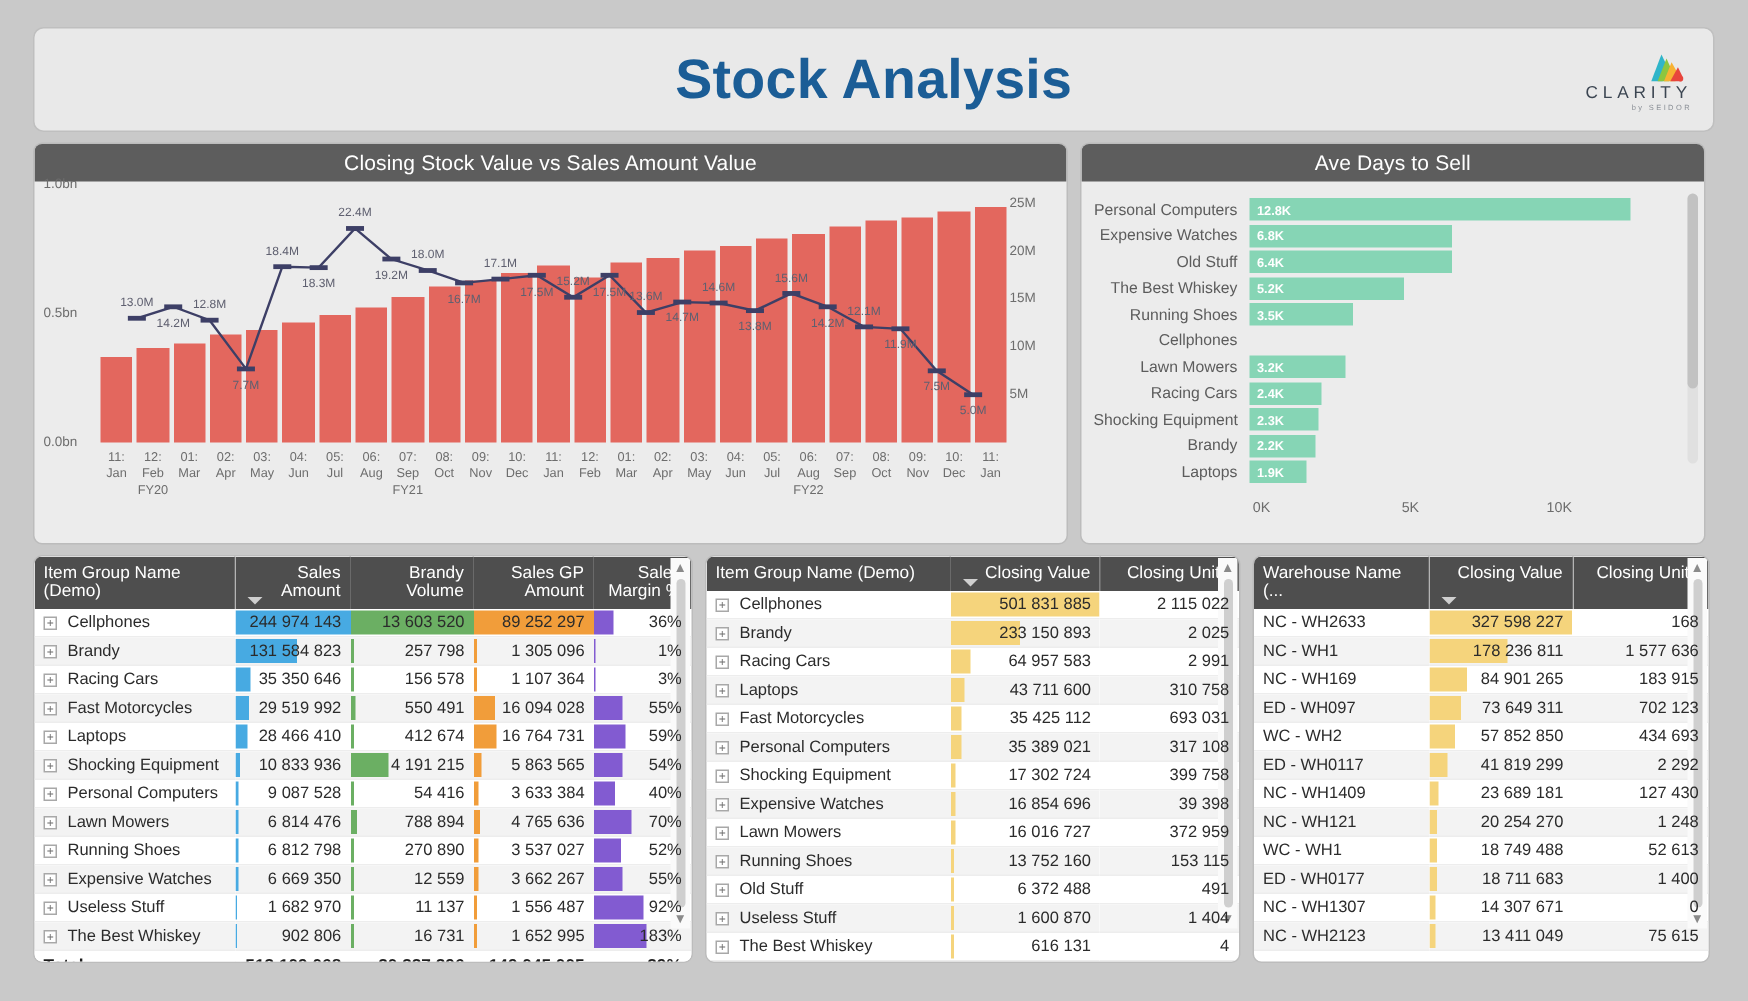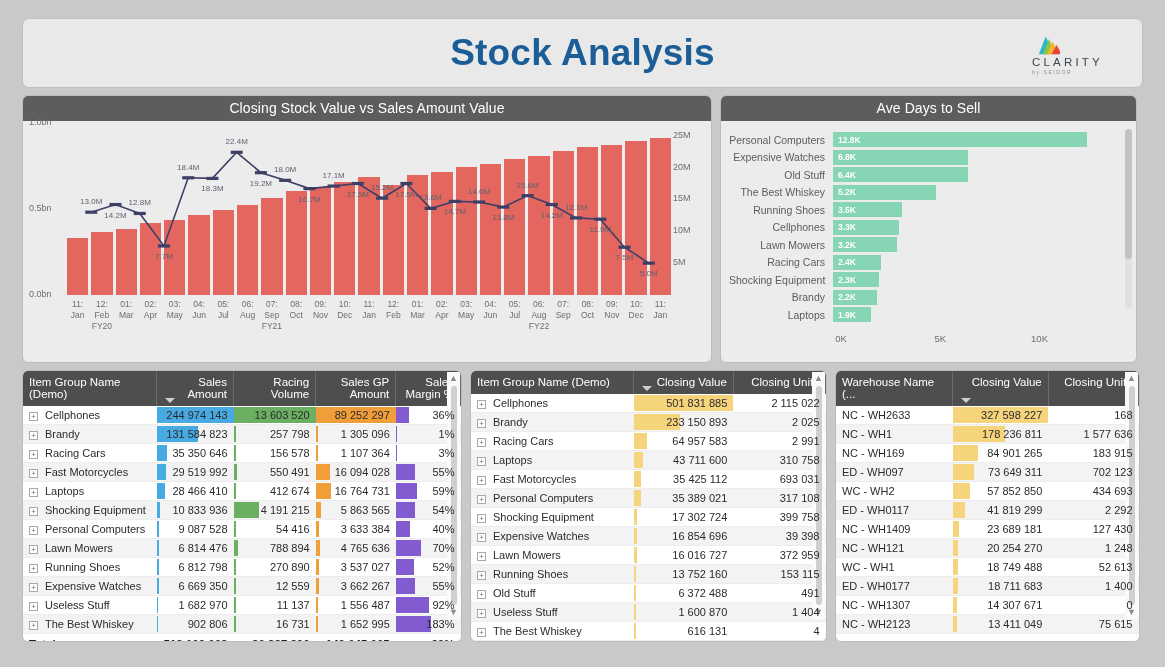--- a/index.html
+++ b/index.html
@@ -20,21 +20,21 @@
     border-radius: 7px;
     display: flex; align-items: center; justify-content: center;
   }
   .header-title {
     font-size: 37px; font-weight: bold; color: #1b5d96;
     letter-spacing: .2px;
   }
   .logo-box {
     position: absolute; right: 14px; top: 8px;
     width: 96px; height: 54px;
-    display: flex; flex-direction: column; align-items: flex-start; justify-content: center;
+    display: flex; flex-direction: column; align-items: flex-end; justify-content: center;
   }
   .logo-mark { width: 34px; height: 22px; }
   .logo-word {
     font-size: 11.5px; letter-spacing: 3.2px; color: #3c4652; font-weight: 500;
     margin-top: 1px;
   }
   .logo-sub { font-size: 5px; letter-spacing: 1.6px; color: #8a8f96; margin-top: 1px; }
 
   
   .row-top { display: flex; gap: 8px; margin-top: 7px; height: 268px; }
@@ -497,23 +497,20 @@
                 </div>
               </div>
               <div class="days-row">
                 <div class="days-label">Running Shoes</div>
                 <div class="days-track">
                   <div class="days-bar" style="width: 69.4815px; background: rgb(134, 213, 181);">3.5K</div>
                 </div>
               </div>
               <div class="days-row">
                 <div class="days-label">Cellphones</div>
-                <div class="days-track">
-                  <div class="days-bar" style="width: 65.5111px; background: rgb(134, 213, 181);">3.3K</div>
-                </div>
               </div>
               <div class="days-row">
                 <div class="days-label">Lawn Mowers</div>
                 <div class="days-track">
                   <div class="days-bar" style="width: 63.5259px; background: rgb(134, 213, 181);">3.2K</div>
                 </div>
               </div>
               <div class="days-row">
                 <div class="days-label">Racing Cars</div>
                 <div class="days-track">
@@ -556,21 +553,21 @@
 
     <div class="tbl-panel" id="tbl1">
       <table>
         <thead>
           <tr>
             <th class="txt" style="width:130px">Item Group Name (Demo)</th>
             <th class="num" style="width:75px">
               <span>Sales Amount</span>
               <span class="sortcaret"></span>
             </th>
-            <th class="num" style="width:80px">Racing Volume</th>
+            <th class="num" style="width:80px">Brandy Volume</th>
             <th class="num" style="width:78px">Sales GP Amount</th>
             <th class="num" style="width:63px">Sales Margin %</th>
           </tr>
         </thead>
         <tbody id="t1body">
             <tr>
               <td><span class="expander">+</span><span>Cellphones</span></td>
               <td class="num"><span class="cellbar" style="width: 100%; background: rgb(61, 165, 224);"></span><span class="val">244 974 143</span></td>
               <td class="num"><span class="cellbar" style="width: 100%; background: rgb(99, 171, 91);"></span><span class="val">13 603 520</span></td>
               <td class="num"><span class="cellbar" style="width: 100%; background: rgb(240, 152, 47);"></span><span class="val">89 252 297</span></td>

